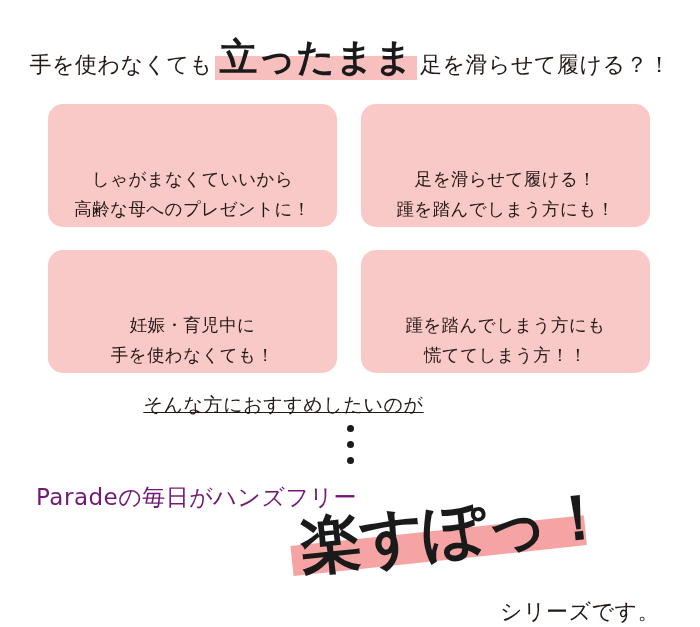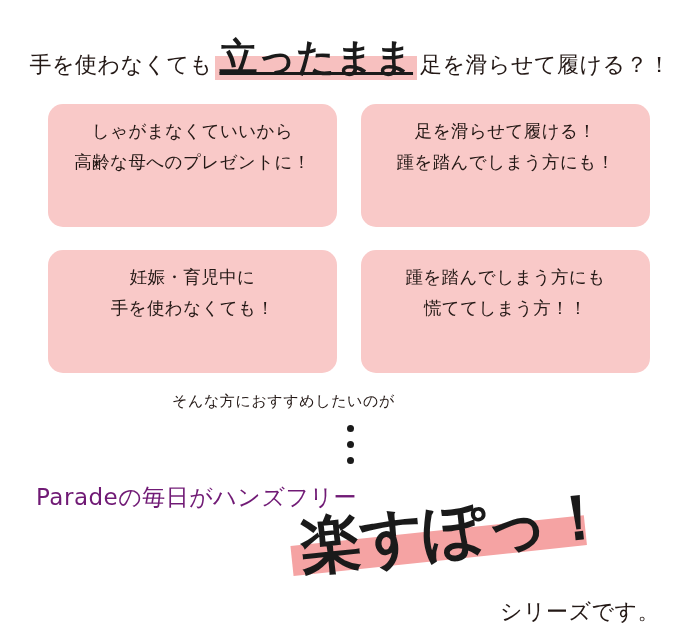--- a/index.html
+++ b/index.html
@@ -60,21 +60,20 @@
     z-index: 0;
   }
   .hl-emph {
     position: relative;
     z-index: 1;
     font-size: 38px;
     font-weight: bold;
     line-height: 1;
     letter-spacing: 0px;
     color: #1a1a1a;
-    text-decoration: underline;
   }
 
   
   .box-grid {
     position: absolute;
     left: 48px;
     top: 104px;
     width: 602px;
     height: 269px;
     display: grid;
@@ -82,43 +81,44 @@
     grid-template-rows: 123px 123px;
     column-gap: 24px;
     row-gap: 23px;
   }
   .feature-box {
     background: #f9c9c8;
     border-radius: 15px;
     display: flex;
     flex-direction: column;
     align-items: center;
-    justify-content: flex-start;
+    justify-content: flex-end;
     text-align: center;
-    padding: 12px 8px;
+    padding: 2px 8px;
     box-sizing: border-box;
   }
   .feature-line {
     font-size: 17.5px;
     line-height: 1.75;
     color: #231815;
     letter-spacing: 0.4px;
     white-space: nowrap;
   }
 
   
   .bridge {
     position: absolute;
     left: 0;
     top: 392px;
     width: 567px;
     text-align: center;
-    font-size: 15px;
+    font-size: 19px;
     letter-spacing: 0.6px;
     color: #231815;
+    text-decoration: underline;
   }
   .dots {
     position: absolute;
     left: 0;
     top: 425px;
     width: 700px;
     display: flex;
     flex-direction: column;
     align-items: center;
     gap: 9px;

